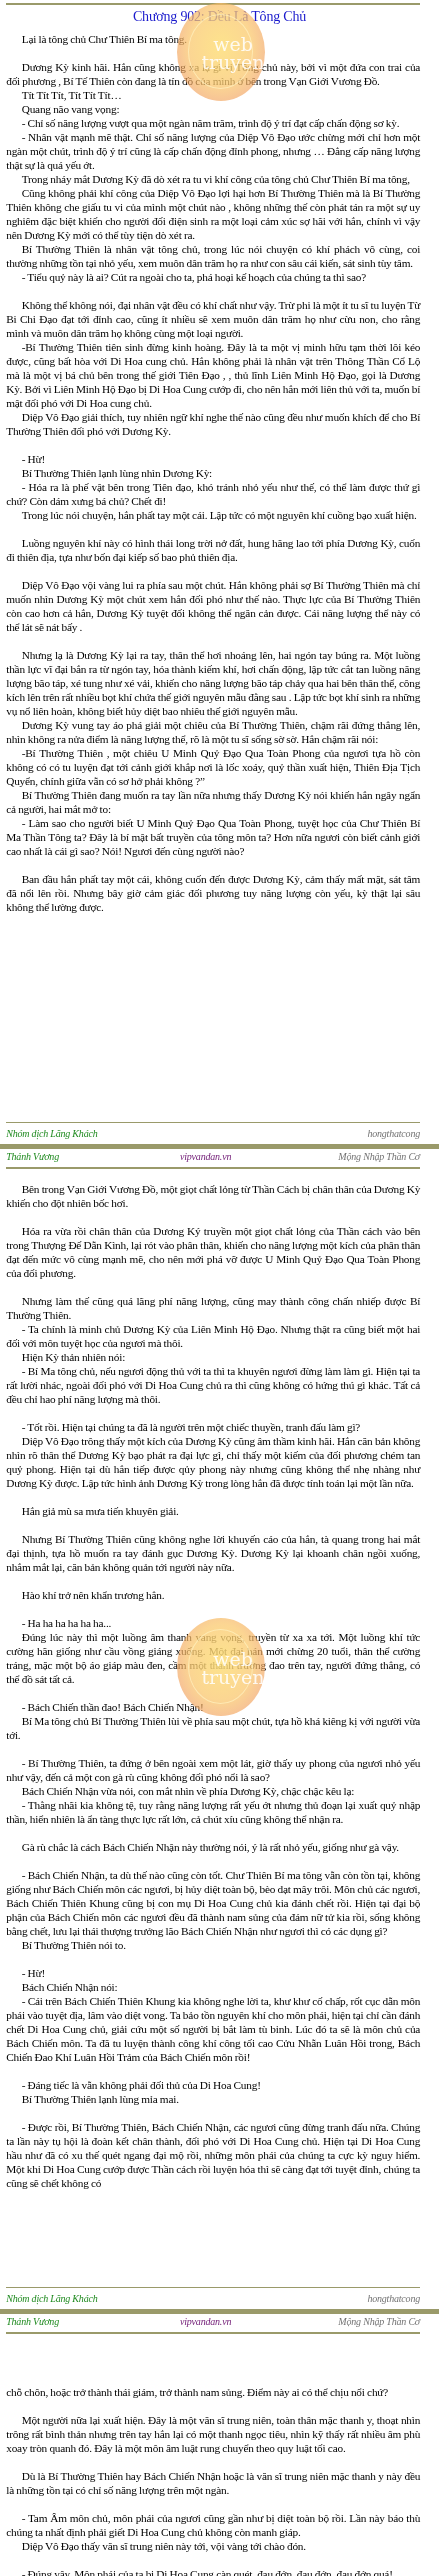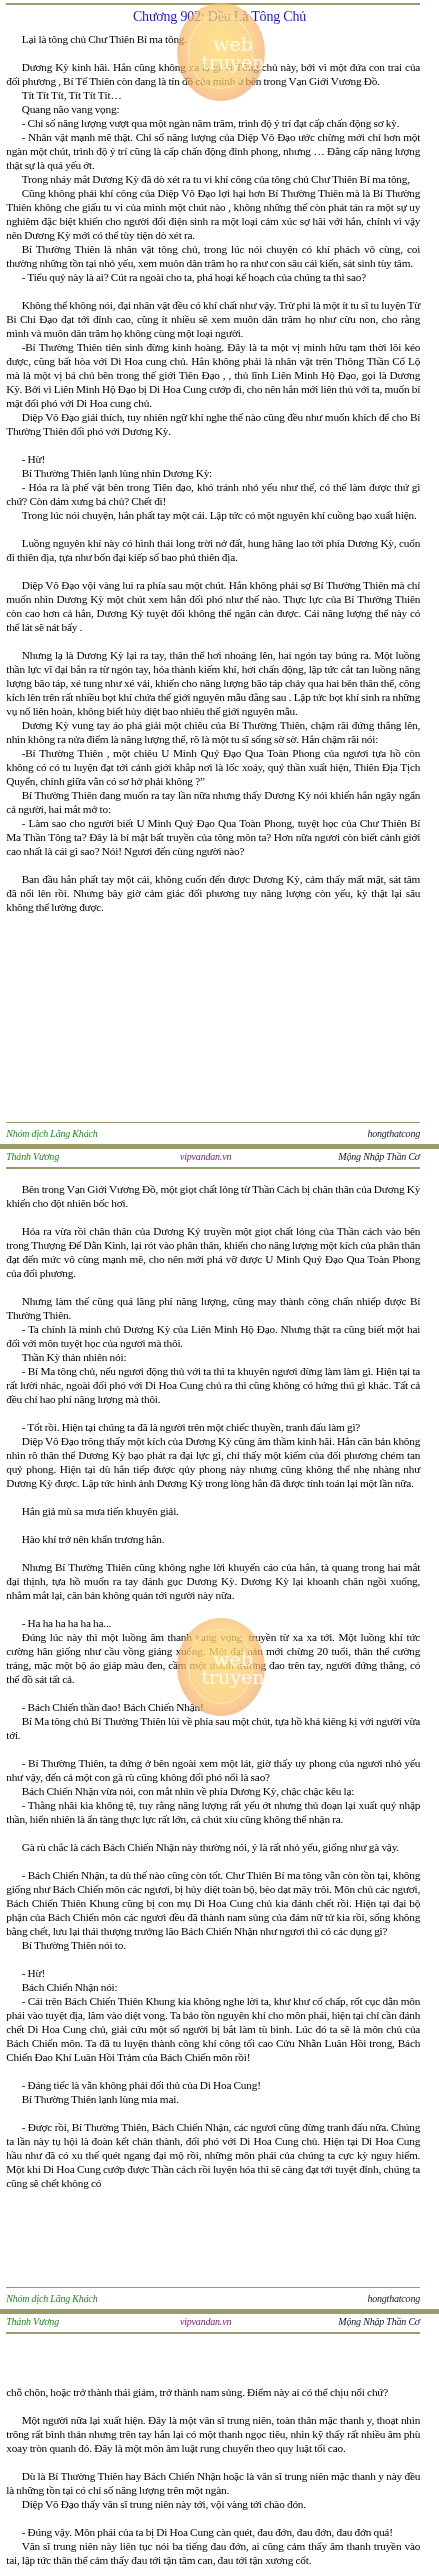--- a/index.html
+++ b/index.html
@@ -11,21 +11,21 @@
   .body-text { padding: 0 19px 0 6.2px; font-size: 11.3px; line-height: 14px; text-align: justify;
                letter-spacing: -0.2px; word-spacing: -0.3px; }
   .body-text p { margin: 0; text-indent: 15.5px; }
   .body-text p.gap { margin-top: 14px; }
   .pagebreak { position: absolute; left: 0; width: 439px; height: 49px; }
   .pb-rule { position: absolute; left: 6.2px; width: 414px; height: 1.5px; background: #9a9a6a; }
   .pb-bar { position: absolute; left: 0; width: 439px; height: 5.2px; background: #9a9a6a; }
   .pb-txt { position: absolute; font-style: italic; font-size: 10px; line-height: 14.4px;
             font-family: "Liberation Serif", "DejaVu Serif", serif; letter-spacing: -0.2px; text-align: center; }
   .green { color: #1f8a1f; }
-  .orange { color: #0f172a; font-style: italic; }
+  .orange { color: #737373; font-style: italic; }
   .grey { color: #701a75; }
   .watermark { position: absolute; width: 88px; height: 98px; border-radius: 50%;
                background: radial-gradient(ellipse at 50% 45%, rgba(253,222,120,0.85) 0%, rgba(250,200,110,0.75) 50%, rgba(240,150,80,0.6) 75%, rgba(255,255,255,0) 100%);
                pointer-events: none; }
   .watermark .ring { position: absolute; left: 11.3px; top: 11.3px; width: 63px; height: 73px;
                      border-radius: 50%; border: 1.5px solid rgba(255,240,190,0.75); }
   .watermark .wm-text { position: absolute; left: 12px; width: 88px; text-align: center;
                         color: rgba(255,255,255,0.85); font-size: 19px;
                         font-family: "DejaVu Serif", serif; line-height: 18.5px; }
 </style>
@@ -72,27 +72,27 @@
   <div class="pb-txt grey" style="left:180px; top:32px;">vipvandan.vn</div>
   <div class="pb-txt orange" style="right:19px; top:32px;">Mộng Nhập Thần Cơ</div>
   <div class="pb-rule" style="top:49px;"></div>
 </div>
 
 <div class="body-text" id="page-1" style="position:absolute; top:1182px; left:0; width:414px;">
     <p>Bên trong Vạn Giới Vương Đồ, một giọt chất lỏng từ Thần Cách bị chân thân của Dương Kỳ khiến cho đột nhiên bốc hơi.</p>
     <p class="gap">Hóa ra vừa rồi chân thân của Dương Ký truyền một giọt chất lỏng của Thần cách vào bên trong Thượng Đế Dẫn Kình, lại rót vào phân thân, khiến cho năng lượng một kích của phân thân đạt đến mức vô cùng mạnh mẽ, cho nên mới phá vỡ được U Minh Quỷ Đạo Qua Toàn Phong của đối phương.</p>
     <p class="gap">Nhưng làm thế cũng quá lãng phí năng lượng, cũng may thành công chấn nhiếp được Bí Thường Thiên.</p>
     <p>- Ta chính là minh chủ Dương Kỳ của Liên Minh Hộ Đạo. Nhưng thật ra cũng biết một hai đối với môn tuyệt học của ngươi mà thôi.</p>
-    <p>Thần Kỳ thản nhiên nói:</p>
+    <p>Hiện Kỳ thản nhiên nói:</p>
     <p>- Bí Ma tông chủ, nếu ngươi động thủ với ta thì ta khuyên ngươi đừng làm làm gì. Hiện tại ta rất lười nhác, ngoài đối phó với Di Hoa Cung chủ ra thì cũng không có hứng thú gì khác. Tất cả đều chỉ hao phí năng lượng mà thôi.</p>
     <p class="gap">- Tốt rồi. Hiện tại chúng ta đã là người trên một chiếc thuyền, tranh đấu làm gì?</p>
     <p>Diệp Vô Đạo trông thấy một kích của Dương Kỳ cũng âm thầm kinh hãi. Hắn căn bản không nhìn rõ thân thể Dương Kỳ bạo phát ra đại lực gì, chỉ thấy một kiếm của đối phương chém tan quỷ phong. Hiện tại dù hắn tiếp được qủy phong này nhưng cũng không thể nhẹ nhàng như Dương Kỳ được. Lập tức hình ảnh Dương Kỳ trong lòng hắn đã được tính toán lại một lần nữa.</p>
     <p class="gap">Hắn giả mù sa mưa tiến khuyên giải.</p>
+    <p class="gap">Nhưng Bí Thường Thiên cũng không nghe lời khuyến cáo của hắn, tà quang trong hai mắt đại thịnh, tựa hồ muốn ra tay đánh gục Dương Kỳ. Dương Kỳ lại khoanh chân ngồi xuống, nhắm mắt lại, căn bản không quản tới người này nữa.</p>
     <p class="gap">Hào khí trở nên khẩn trương hẳn.</p>
-    <p class="gap">Nhưng Bí Thường Thiên cũng không nghe lời khuyến cáo của hắn, tà quang trong hai mắt đại thịnh, tựa hồ muốn ra tay đánh gục Dương Kỳ. Dương Kỳ lại khoanh chân ngồi xuống, nhắm mắt lại, căn bản không quản tới người này nữa.</p>
     <p class="gap">- Ha ha ha ha ha ha...</p>
     <p>Đúng lúc này thì một luồng âm thanh vang vọng, truyền từ xa xa tới. Một luồng khí tức cường hãn giống như cầu vồng giáng xuống. Một đại hán mới chừng 20 tuổi, thân thể cường tráng, mặc một bộ áo giáp màu đen, cầm một thanh trường đao trên tay, người đứng thẳng, có thể đồ sát tất cả.</p>
     <p class="gap">- Bách Chiến thần đao! Bách Chiến Nhận!</p>
     <p>Bí Ma tông chủ Bí Thường Thiên lùi về phía sau một chút, tựa hồ khá kiêng kị với người vừa tới.</p>
     <p class="gap">- Bí Thường Thiên, ta đứng ở bên ngoài xem một lát, giờ thấy uy phong của ngươi nhỏ yếu như vậy, đến cả một con gà rù cũng không đối phó nổi là sao?</p>
     <p>Bách Chiến Nhận vừa nói, con mắt nhìn về phía Dương Kỳ, chậc chậc kêu lạ:</p>
     <p>- Thằng nhãi kia không tệ, tuy rằng năng lượng rất yếu ớt nhưng thủ đoạn lại xuất quỷ nhập thần, hiển nhiên là ẩn tàng thực lực rất lớn, cả chút xíu cũng không thể nhận ra.</p>
     <p class="gap">Gà rù chắc là cách Bách Chiến Nhận này thường nói, ý là rất nhỏ yếu, giống như gà vậy.</p>
     <p class="gap">- Bách Chiến Nhận, ta dù thế nào cũng còn tốt. Chư Thiên Bí ma tông vẫn còn tồn tại, không giống như Bách Chiến môn  các ngươi, bị hủy diệt toàn bộ, bèo dạt mây trôi. Môn chủ các ngươi, Bách Chiến Thiên Khung cũng bị con mụ Di Hoa Cung chủ kia đánh chết rồi. Hiện tại đại bộ phận của Bách Chiến môn  các ngươi đều đã thành nam sủng của đám nữ tử kia rồi, sống không bằng chết, lưu lại thái thượng trưởng lão Bách Chiến Nhận như ngươi thì có các dụng gì?</p>
     <p>Bí Thường Thiên nói to.</p>
@@ -112,20 +112,21 @@
   <div class="pb-txt green" style="left:6.2px; top:32px;">Thánh Vương</div>
   <div class="pb-txt grey" style="left:180px; top:32px;">vipvandan.vn</div>
   <div class="pb-txt orange" style="right:19px; top:32px;">Mộng Nhập Thần Cơ</div>
   <div class="pb-rule" style="top:49px;"></div>
 </div>
 
 <div class="body-text" id="page-2" style="position:absolute; top:2337px; left:0; width:414px;margin-top:48px;">
     <p style="text-indent: 0px;">chỗ chôn, hoặc trở thành thái giám, trở thành nam sủng. Điểm này ai có thể chịu nổi chứ?</p>
     <p class="gap">Một người nữa lại xuất hiện. Đây là một văn sĩ trung niên, toàn thân mặc thanh y, thoạt nhìn trông rất bình thản nhưng trên tay hắn lại có một thanh ngọc tiêu, nhìn kỹ thấy rất nhiều âm phù xoay tròn quanh đó. Đây là một môn âm luật rung chuyển theo quy luật tối cao.</p>
     <p class="gap">Dù là Bí Thường Thiên hay Bách Chiến Nhận hoặc là văn sĩ trung niên mặc thanh y này đều là những tồn tại có chỉ số năng lượng trên một ngàn.</p>
+    <p class="gap">- Tam Âm môn chủ, môn phái của ngươi cũng gần như bị diệt toàn bộ rồi. Lần này báo thù chúng ta nhất định phải giết Di Hoa Cung chủ không còn manh giáp.</p>
     <p>Diệp Vô Đạo thấy văn sĩ trung niên này tới, vội vàng tới chào đón.</p>
     <p class="gap">- Đúng vậy. Môn phái của ta bị Di Hoa Cung càn quét, đau đớn, đau đớn, đau đớn quá!</p>
     <p>Văn sĩ trung niên này liên tục nói ba tiếng đau đớn, ai cũng cảm thấy âm thanh truyền vào tai, lập tức thân thể cảm thấy đau tới tận tâm can, đau tới tận xương cốt.</p>
   </div>
 
 <div class="watermark" style="left:177px; top:2.6px;">
   <div class="ring"></div>
   <div class="wm-text" style="top:32px;">web</div>
   <div class="wm-text" style="top:50px;">truyen</div>
 </div>

